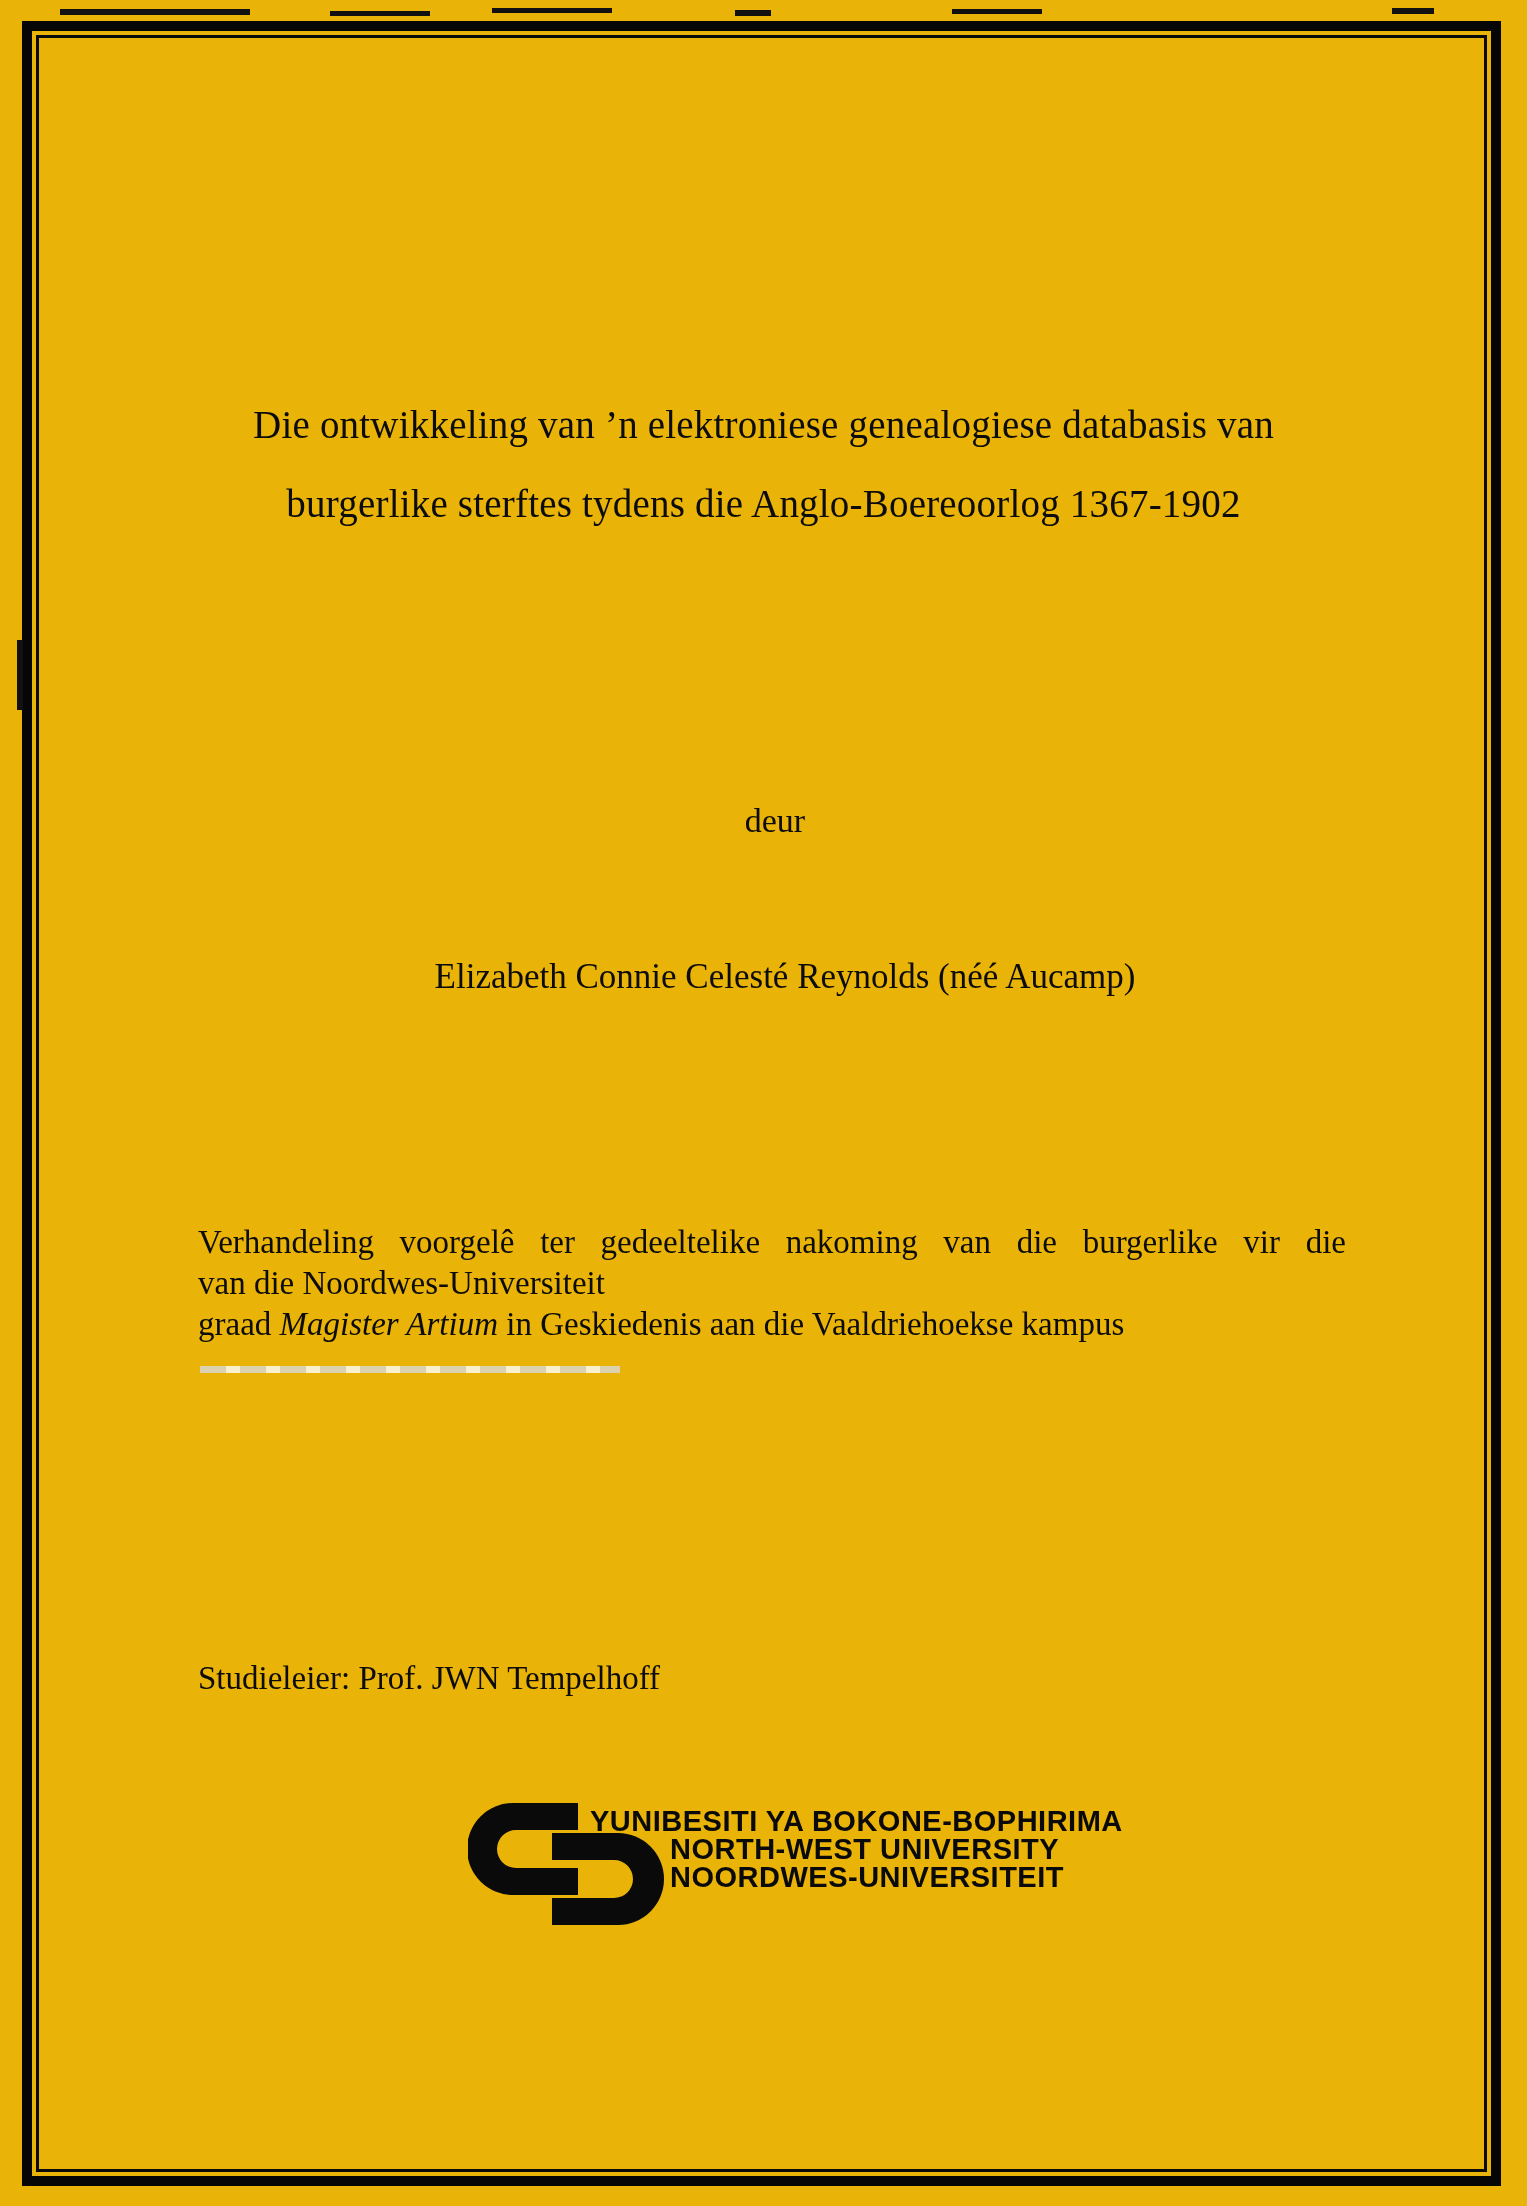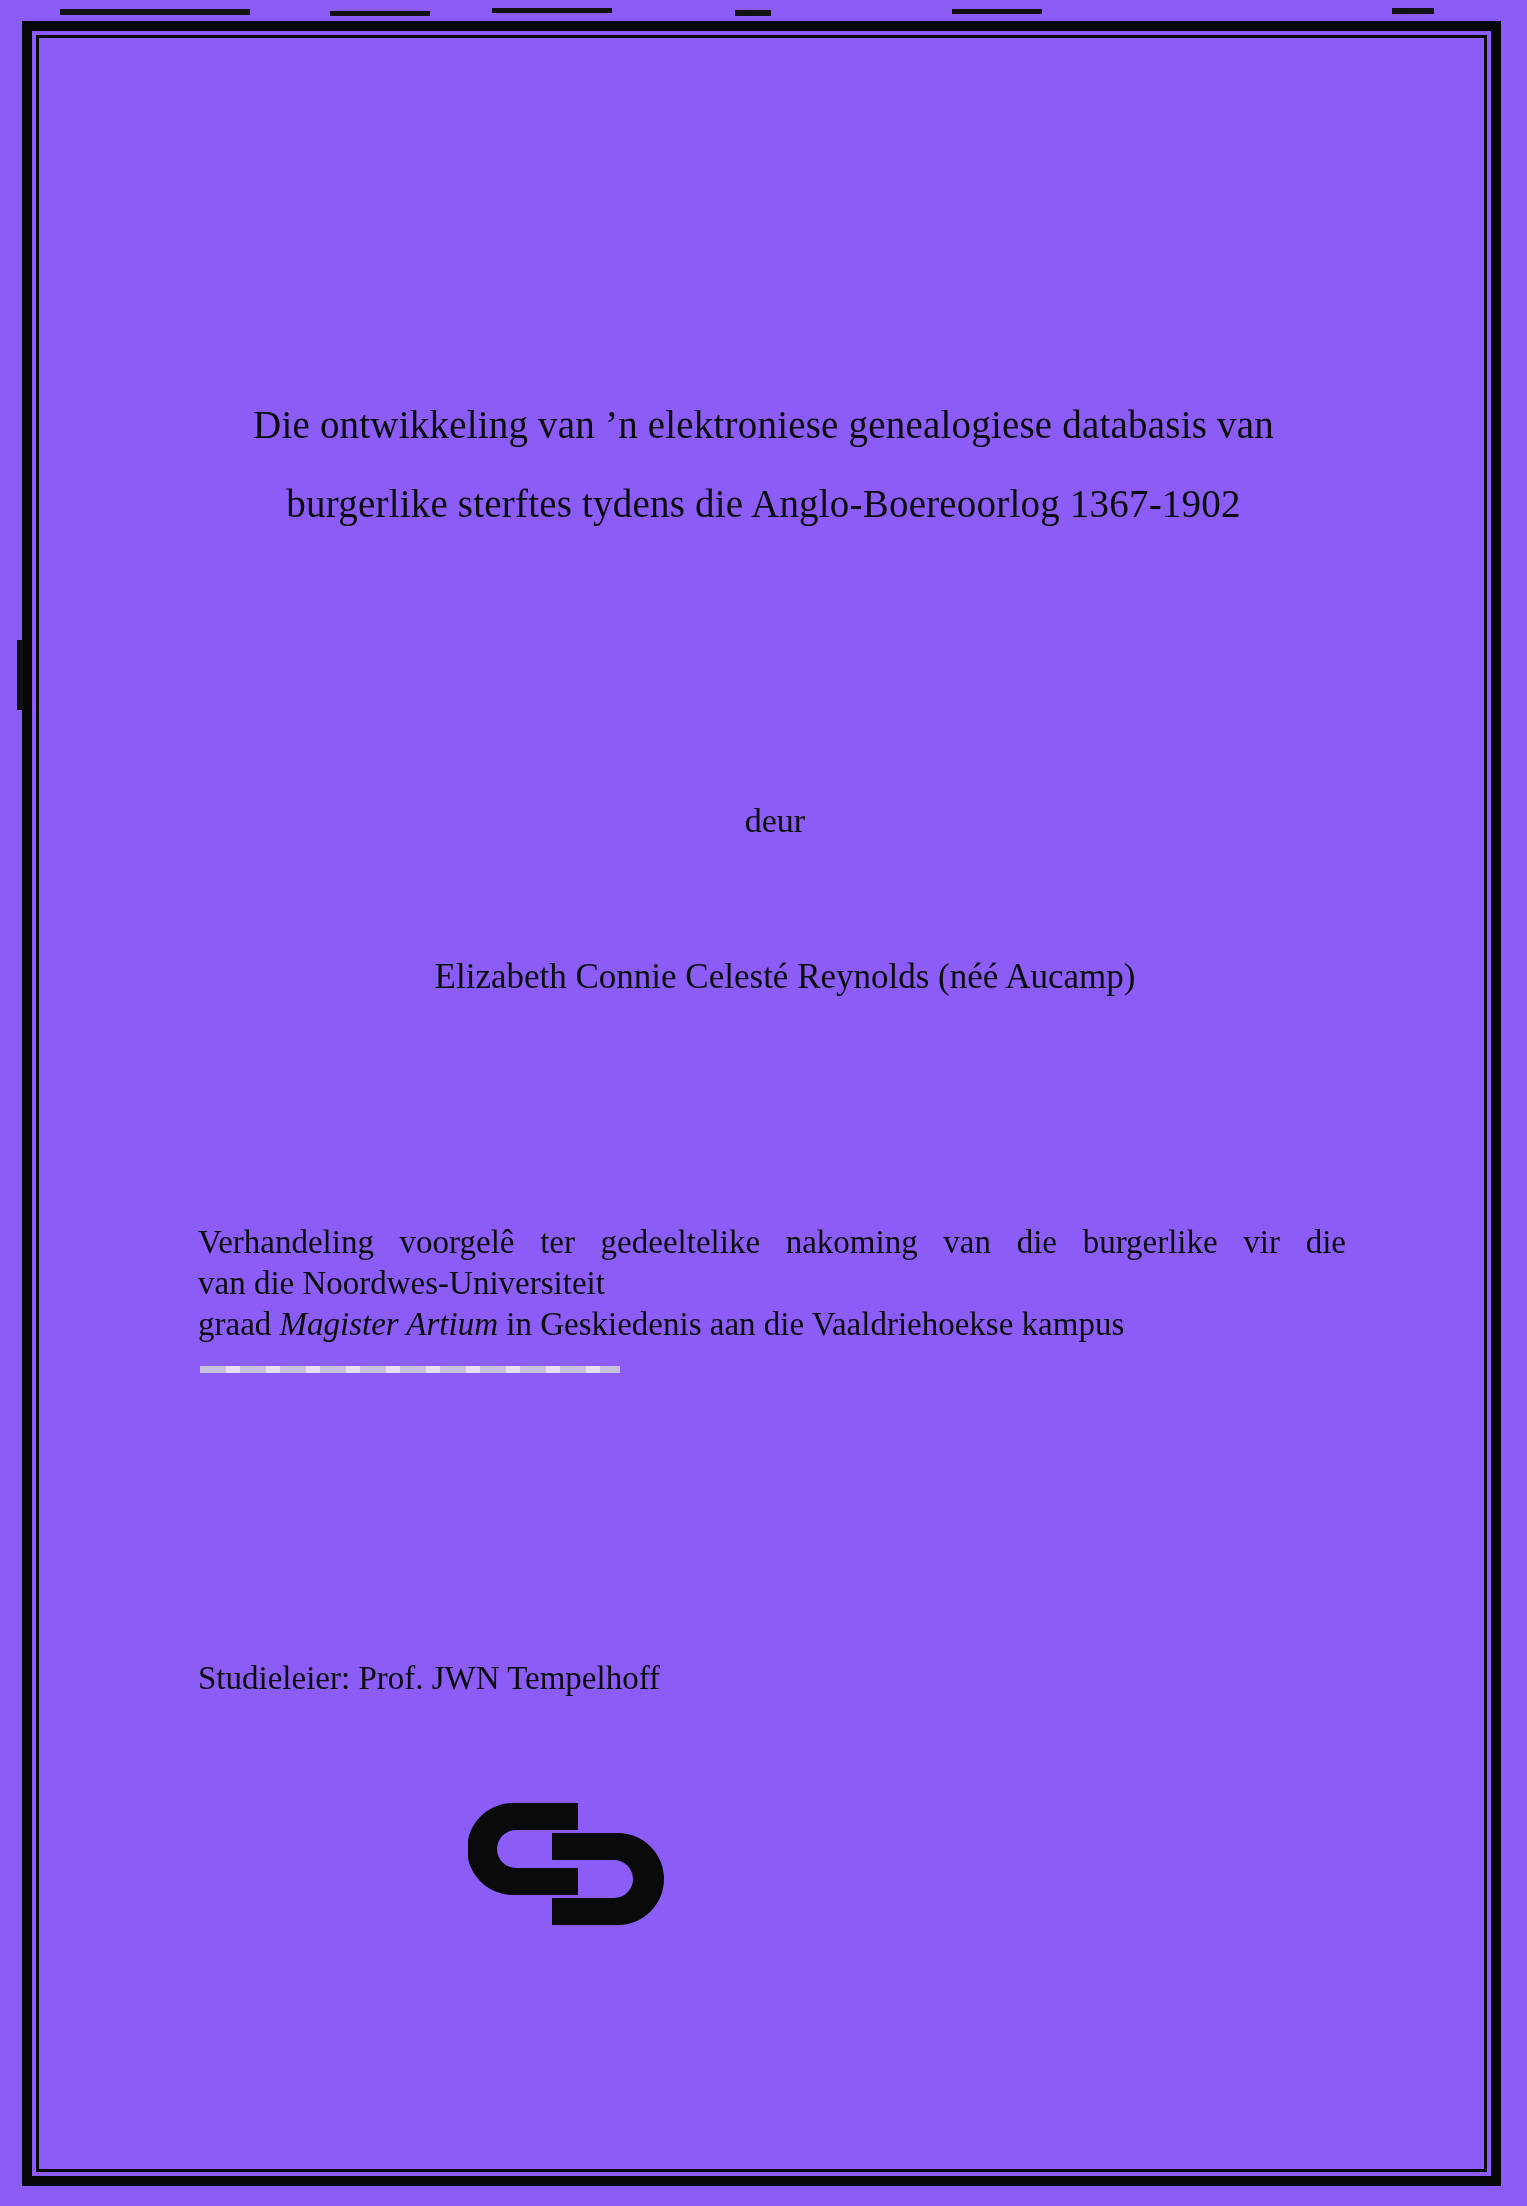--- a/index.html
+++ b/index.html
@@ -1,19 +1,19 @@
 <!DOCTYPE html>
 <html><head>
 <meta charset="utf-8">
 <style>
   html,body { margin:0; padding:0; background:#888; }
   .page {
     position:relative;
     width:1527px; height:2206px;
-    background:#8b5cf6;
+    background:#eab308;
     overflow:hidden;
     font-family:"Liberation Serif", serif;
     color:#0c0c0c;
   }
   
   .frame-thick {
     position:absolute; left:22px; top:21px;
     width:1479px; height:2165px;
     border:10px solid #060606;
     box-sizing:border-box;
@@ -116,15 +116,20 @@
 
   <div class="supervisor-block">
     <div>Studieleier: Prof. JWN Tempelhoff</div>
   </div>
 
   <div class="logo">
     <svg class="logo-mark" width="196" height="125" viewBox="0 0 196 125" xmlns="http://www.w3.org/2000/svg">
       <path fill-rule="evenodd" fill="#0a0a0a" d="M110 1 H45 A46 46 0 0 0 45 93 H110 Z M110 28 H48 A19 19 0 0 0 48 66 H110 Z"></path>
       <path fill-rule="evenodd" fill="#0a0a0a" transform="translate(84,31)" d="M0 0 H66 A46 46 0 0 1 66 92 H0 Z M0 27 H62 A19 19 0 0 1 62 65 H0 Z"></path>
     </svg>
+    <div class="logo-text">
+      <div class="lt1">YUNIBESITI YA BOKONE-BOPHIRIMA</div>
+      <div class="lt2">NORTH-WEST UNIVERSITY</div>
+      <div class="lt3">NOORDWES-UNIVERSITEIT</div>
+    </div>
   </div>
 
 </div>
 
 </body></html>

